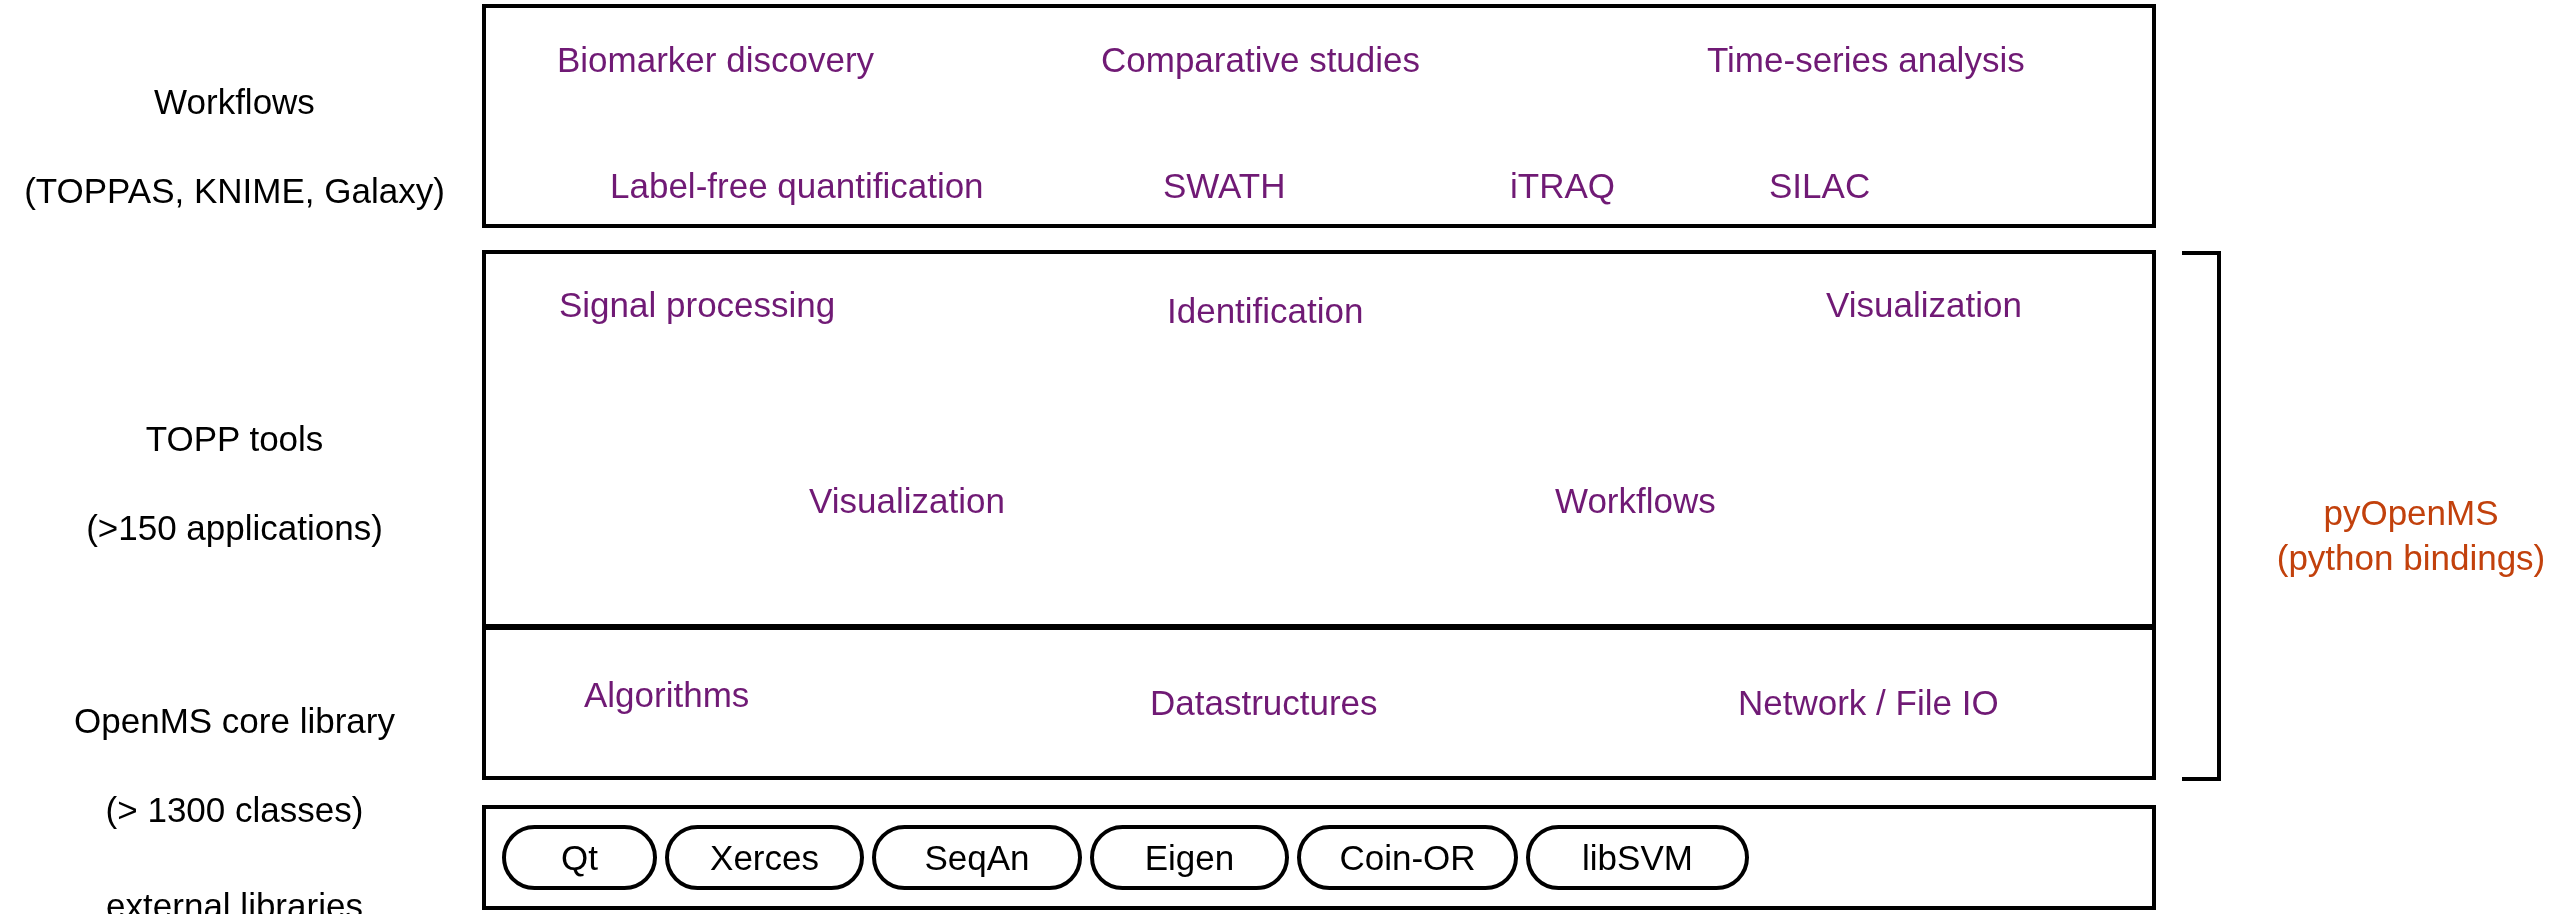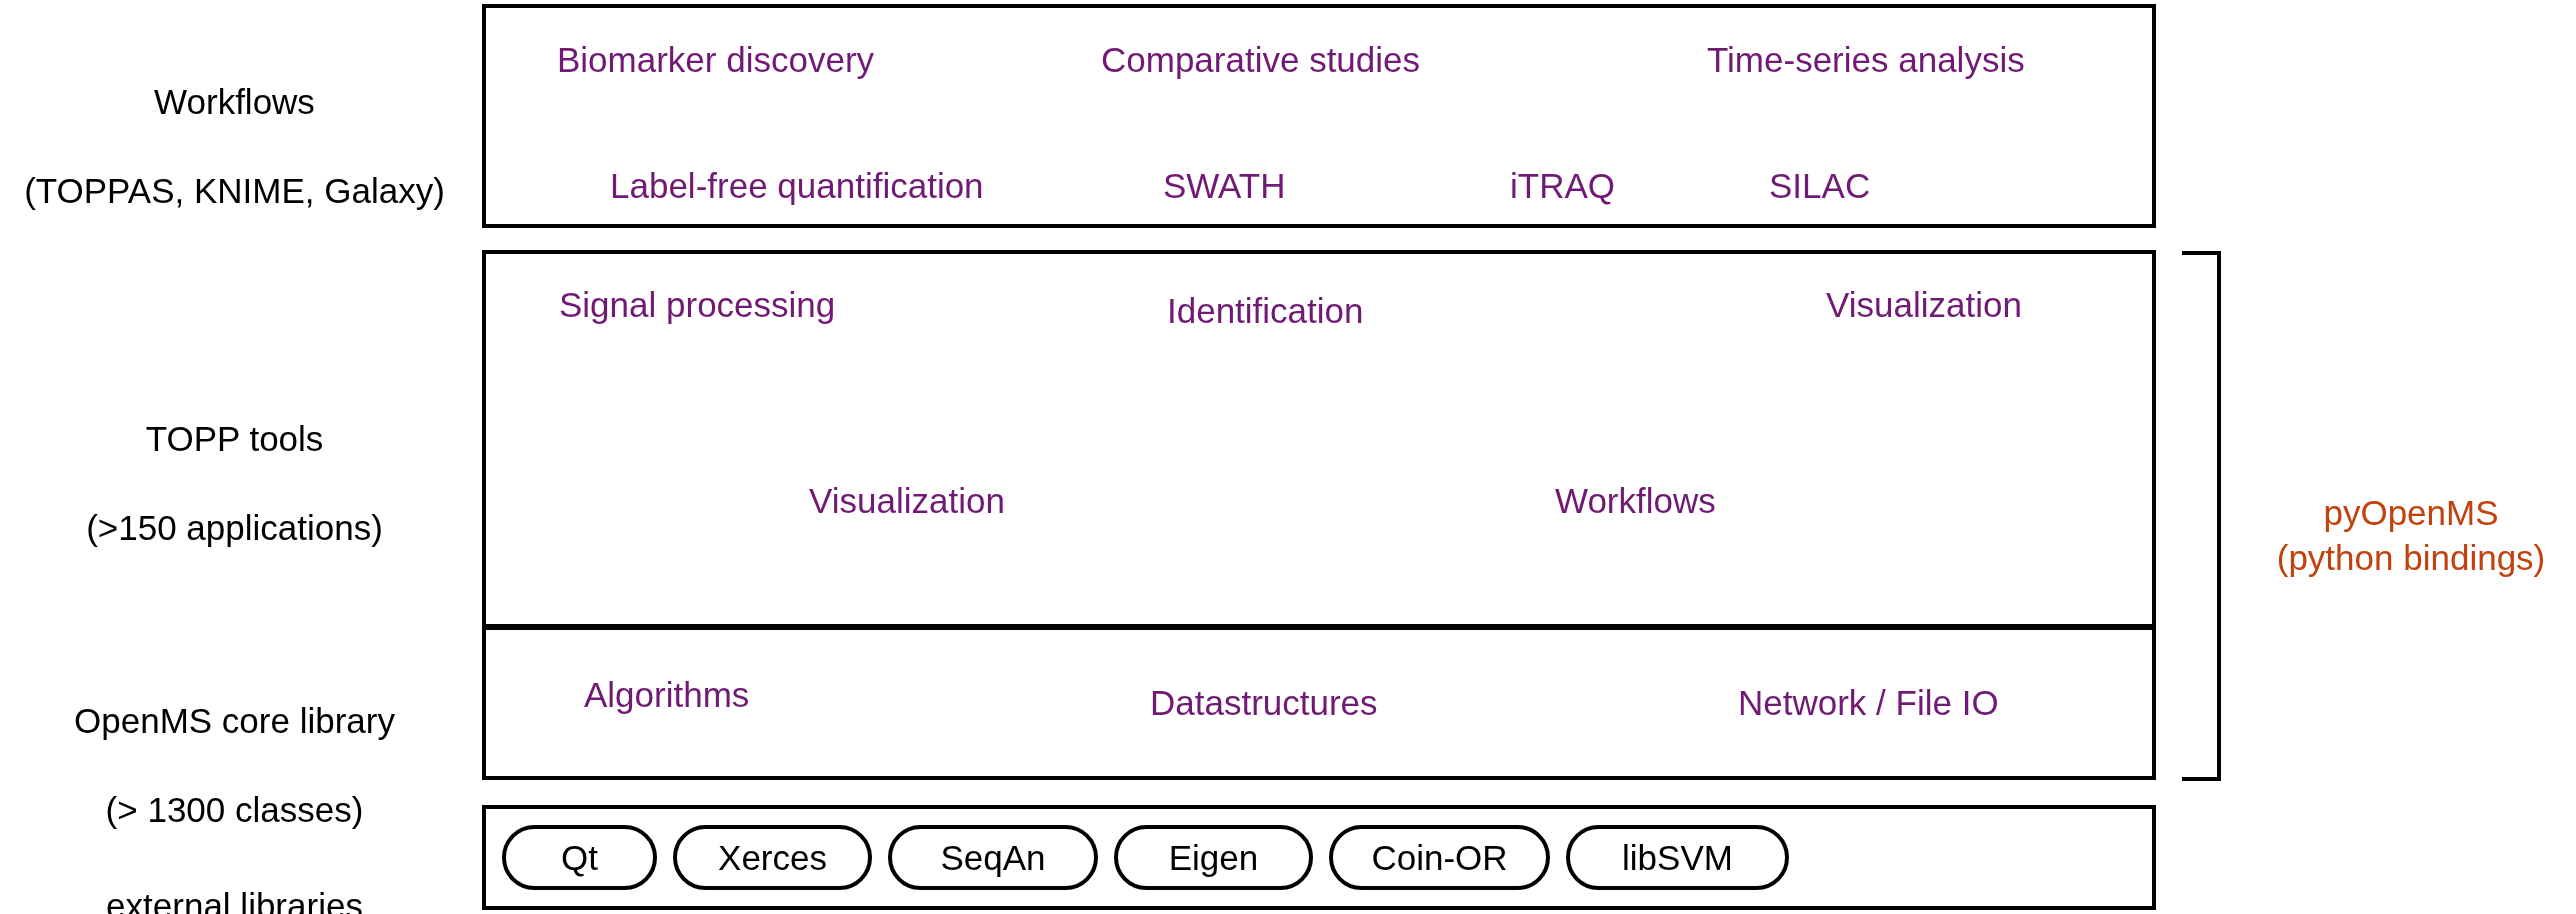--- a/index.html
+++ b/index.html
@@ -46,21 +46,21 @@
     color: #701a75;
     white-space: nowrap;
     line-height: 1;
   }
 
   
   .pill-row {
     position: absolute;
     display: flex;
     align-items: center;
-    gap: 16px;
+    gap: 8px;
   }
   .pill {
     box-sizing: border-box;
     border: 4.4px solid #000000;
     border-radius: 35px;
     background: #ffffff;
     height: 65px;
     display: flex;
     align-items: center;
     justify-content: center;

